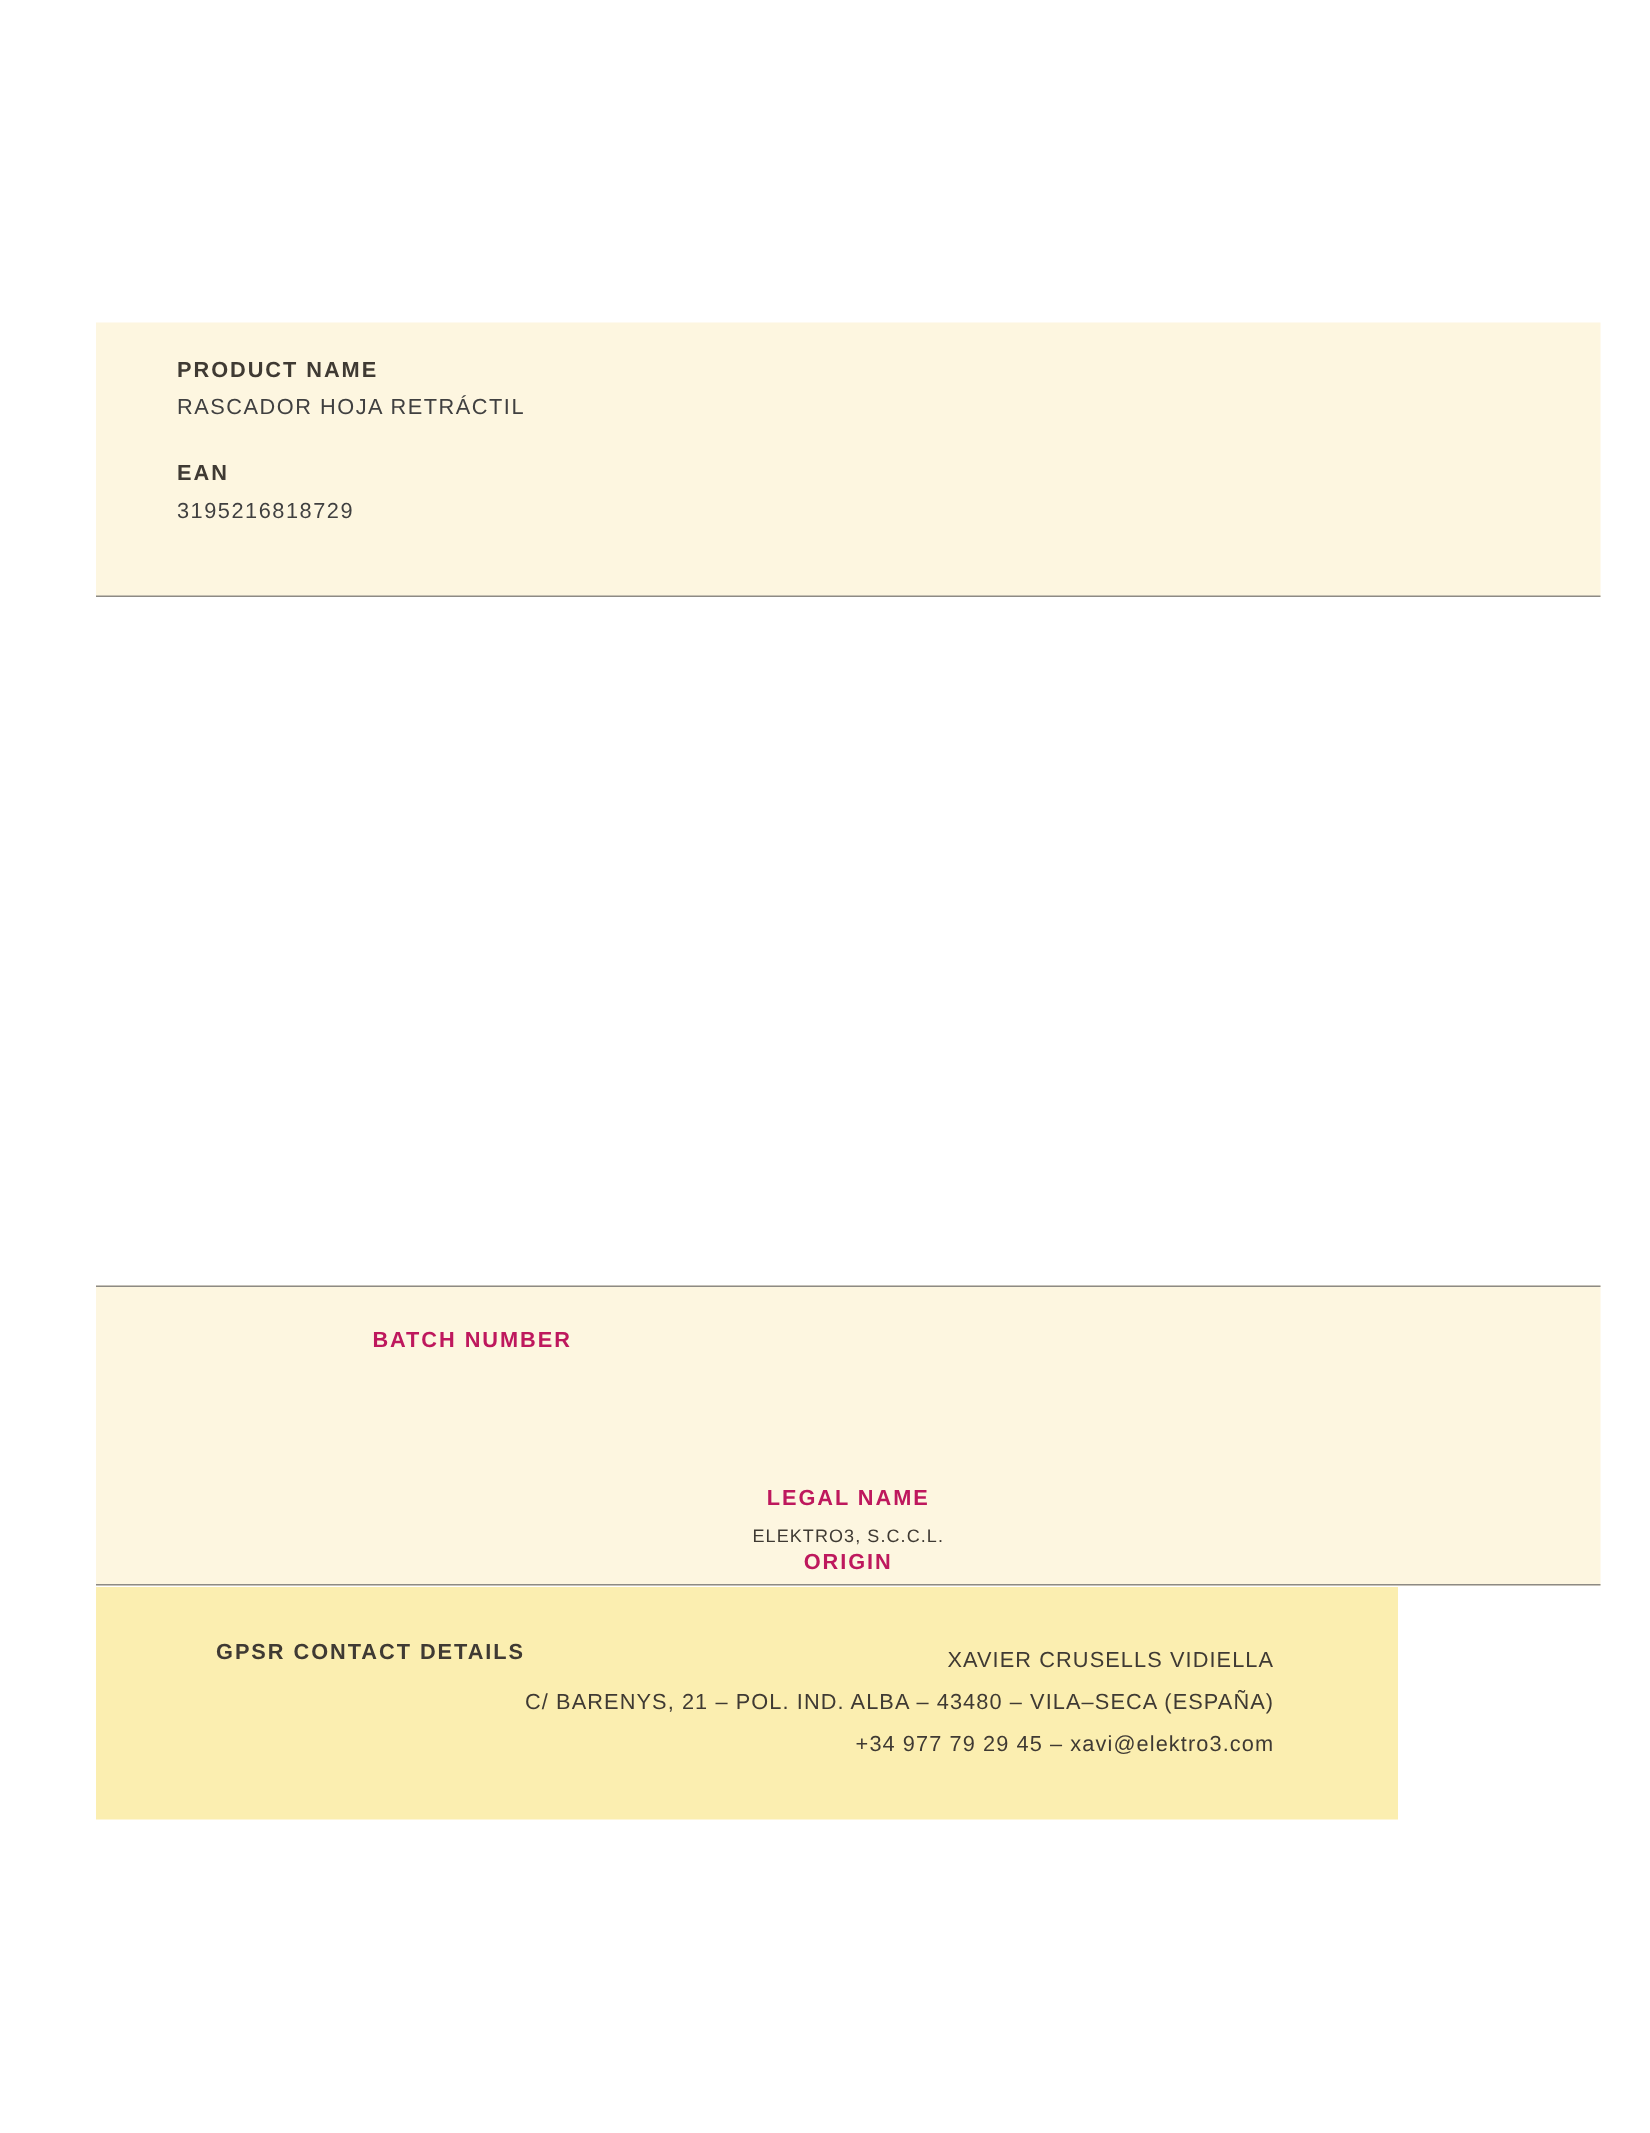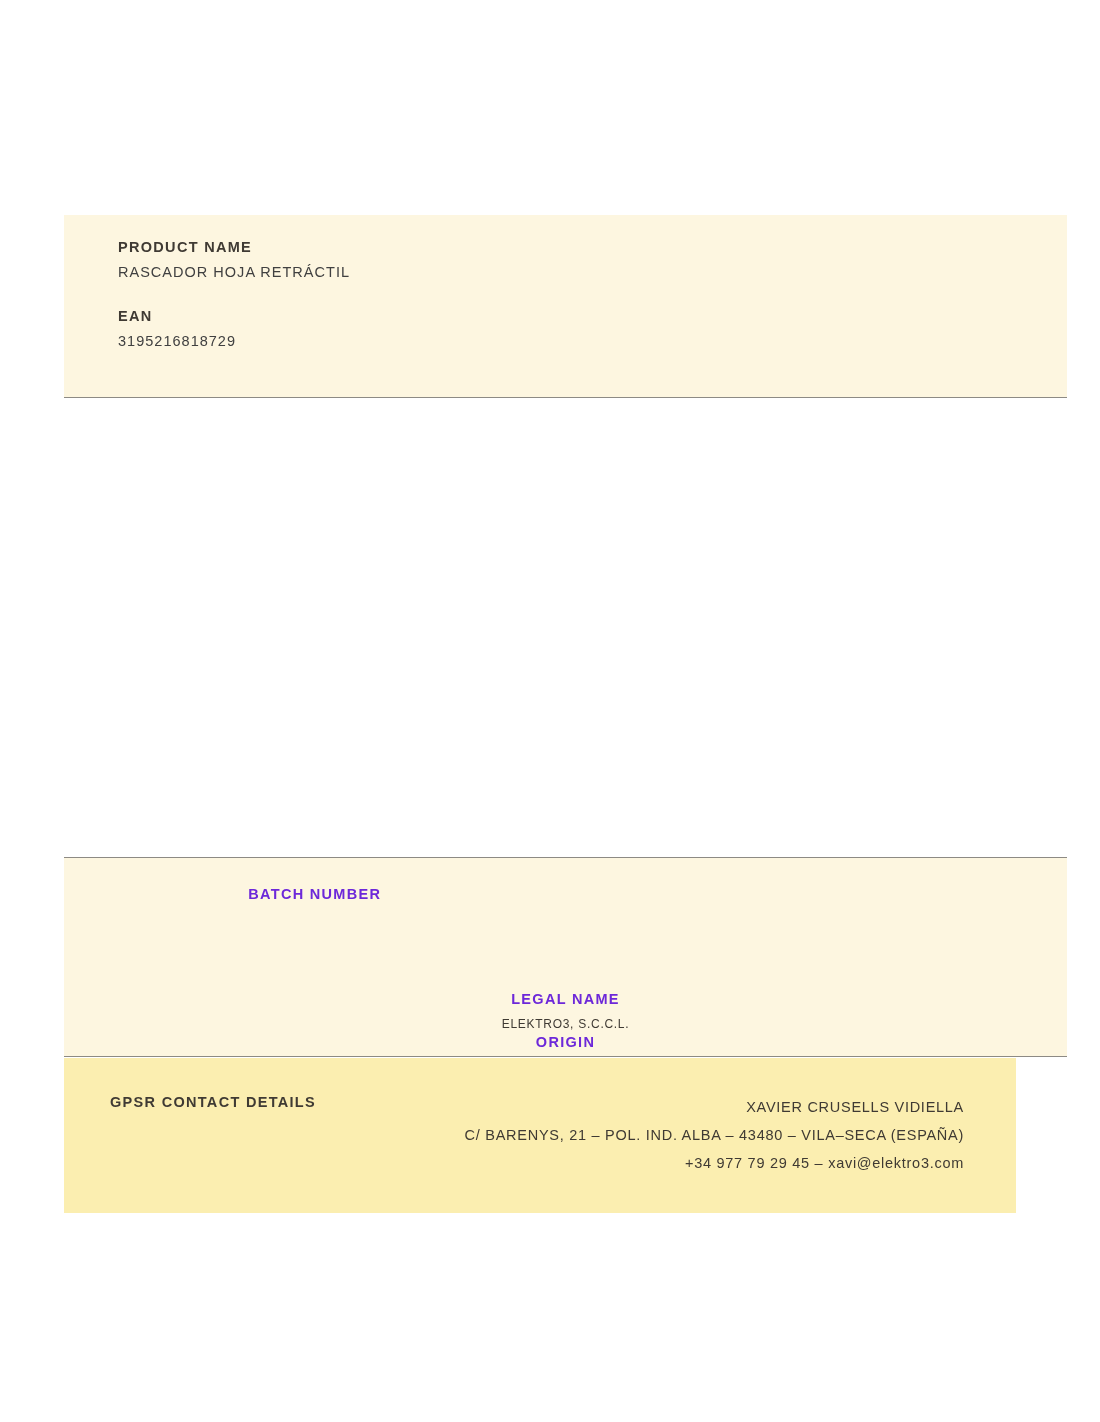--- a/index.html
+++ b/index.html
@@ -96,46 +96,46 @@
     padding-top: 28px;
   }
   .row-two {
     padding-top: 62px;
     flex-direction: column;
   }
   .col-label {
     font-size: 14.5px;
     font-weight: 700;
     letter-spacing: 0.09em;
-    color: #6d28d9;
+    color: #be185d;
     margin: 0 0 9px 0;
     text-transform: uppercase;
     min-height: 17px;
   }
   .col-value {
     font-size: 12px;
     font-weight: 400;
     letter-spacing: 0.06em;
     color: #3f3a33;
     margin: 0;
     min-height: 17px;
   }
 
   
   .gpsr-block {
     position: absolute;
     left: 48px;
     top: 1058px;
-    width: 952px;
+    width: 868px;
     height: 155px;
     background: #fbeeb0;
     box-sizing: border-box;
     display: flex;
-    justify-content: space-between;
-    padding: 36px 52px 0 46px;
+    justify-content: flex-start;
+    padding: 36px 52px 0 80px;
   }
   .gpsr-label {
     font-size: 14.5px;
     font-weight: 700;
     letter-spacing: 0.09em;
     color: #3f3a33;
     white-space: nowrap;
   }
   .gpsr-lines {
     text-align: right;

